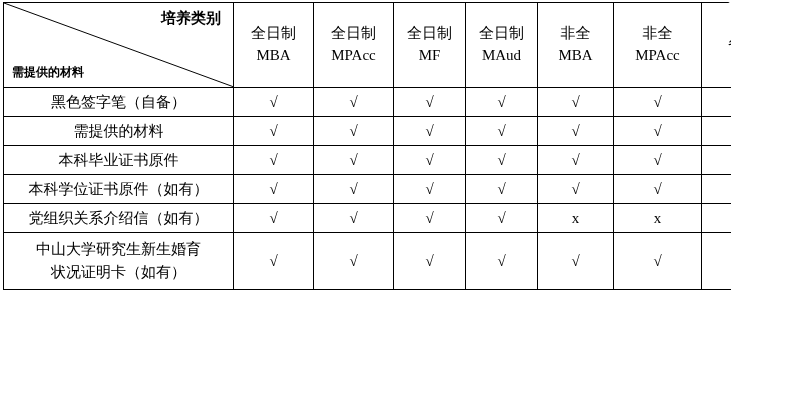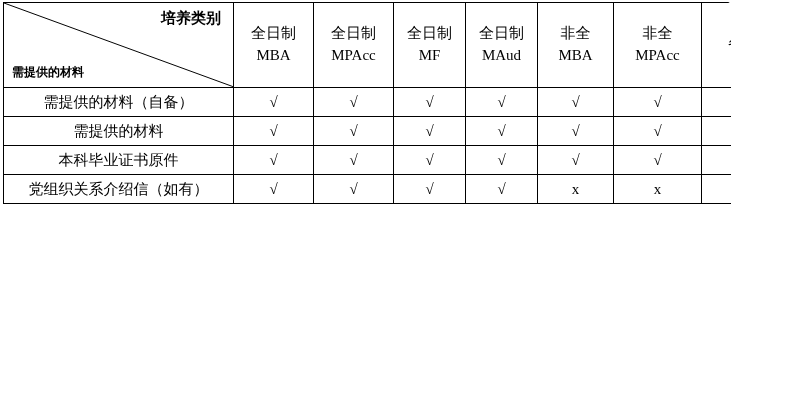--- a/index.html
+++ b/index.html
@@ -151,21 +151,21 @@
         <td class="colhead">
           <span class="l1">非全</span>
           <span class="l2">MPAcc</span>
         </td>
         <td class="colhead">
           <span class="l1">备注</span>
         </td>
       </tr>
 
       <tr>
-        <td class="rowlabel">需提供的材料（自备）</td>
+        <td class="rowlabel">黑色签字笔（自备）</td>
         <td class="mark">√</td>
         <td class="mark">√</td>
         <td class="mark">√</td>
         <td class="mark">√</td>
         <td class="mark">√</td>
         <td class="mark">√</td>
         <td class="note"></td>
       </tr>
 
 
@@ -184,30 +184,53 @@
         <td class="rowlabel">本科毕业证书原件</td>
         <td class="mark">√</td>
         <td class="mark">√</td>
         <td class="mark">√</td>
         <td class="mark">√</td>
         <td class="mark">√</td>
         <td class="mark">√</td>
         <td class="note"></td>
       </tr>
 
+      <tr>
+        <td class="rowlabel">本科学位证书原件（如有）</td>
+        <td class="mark">√</td>
+        <td class="mark">√</td>
+        <td class="mark">√</td>
+        <td class="mark">√</td>
+        <td class="mark">√</td>
+        <td class="mark">√</td>
+        <td class="note"></td>
+      </tr>
 
       <tr>
         <td class="rowlabel">党组织关系介绍信（如有）</td>
         <td class="mark">√</td>
         <td class="mark">√</td>
         <td class="mark">√</td>
         <td class="mark">√</td>
         <td class="mark">x</td>
         <td class="mark">x</td>
         <td class="note"></td>
       </tr>
 
 
+      <tr>
+        <td class="rowlabel two">
+          <span class="l1">中山大学研究生新生婚育</span>
+          <span class="l2">状况证明卡（如有）</span>
+        </td>
+        <td class="mark">√</td>
+        <td class="mark">√</td>
+        <td class="mark">√</td>
+        <td class="mark">√</td>
+        <td class="mark">√</td>
+        <td class="mark">√</td>
+        <td class="note"></td>
+      </tr>
 
 
     </tbody>
   </table>
 </div>
 
 </body></html>

